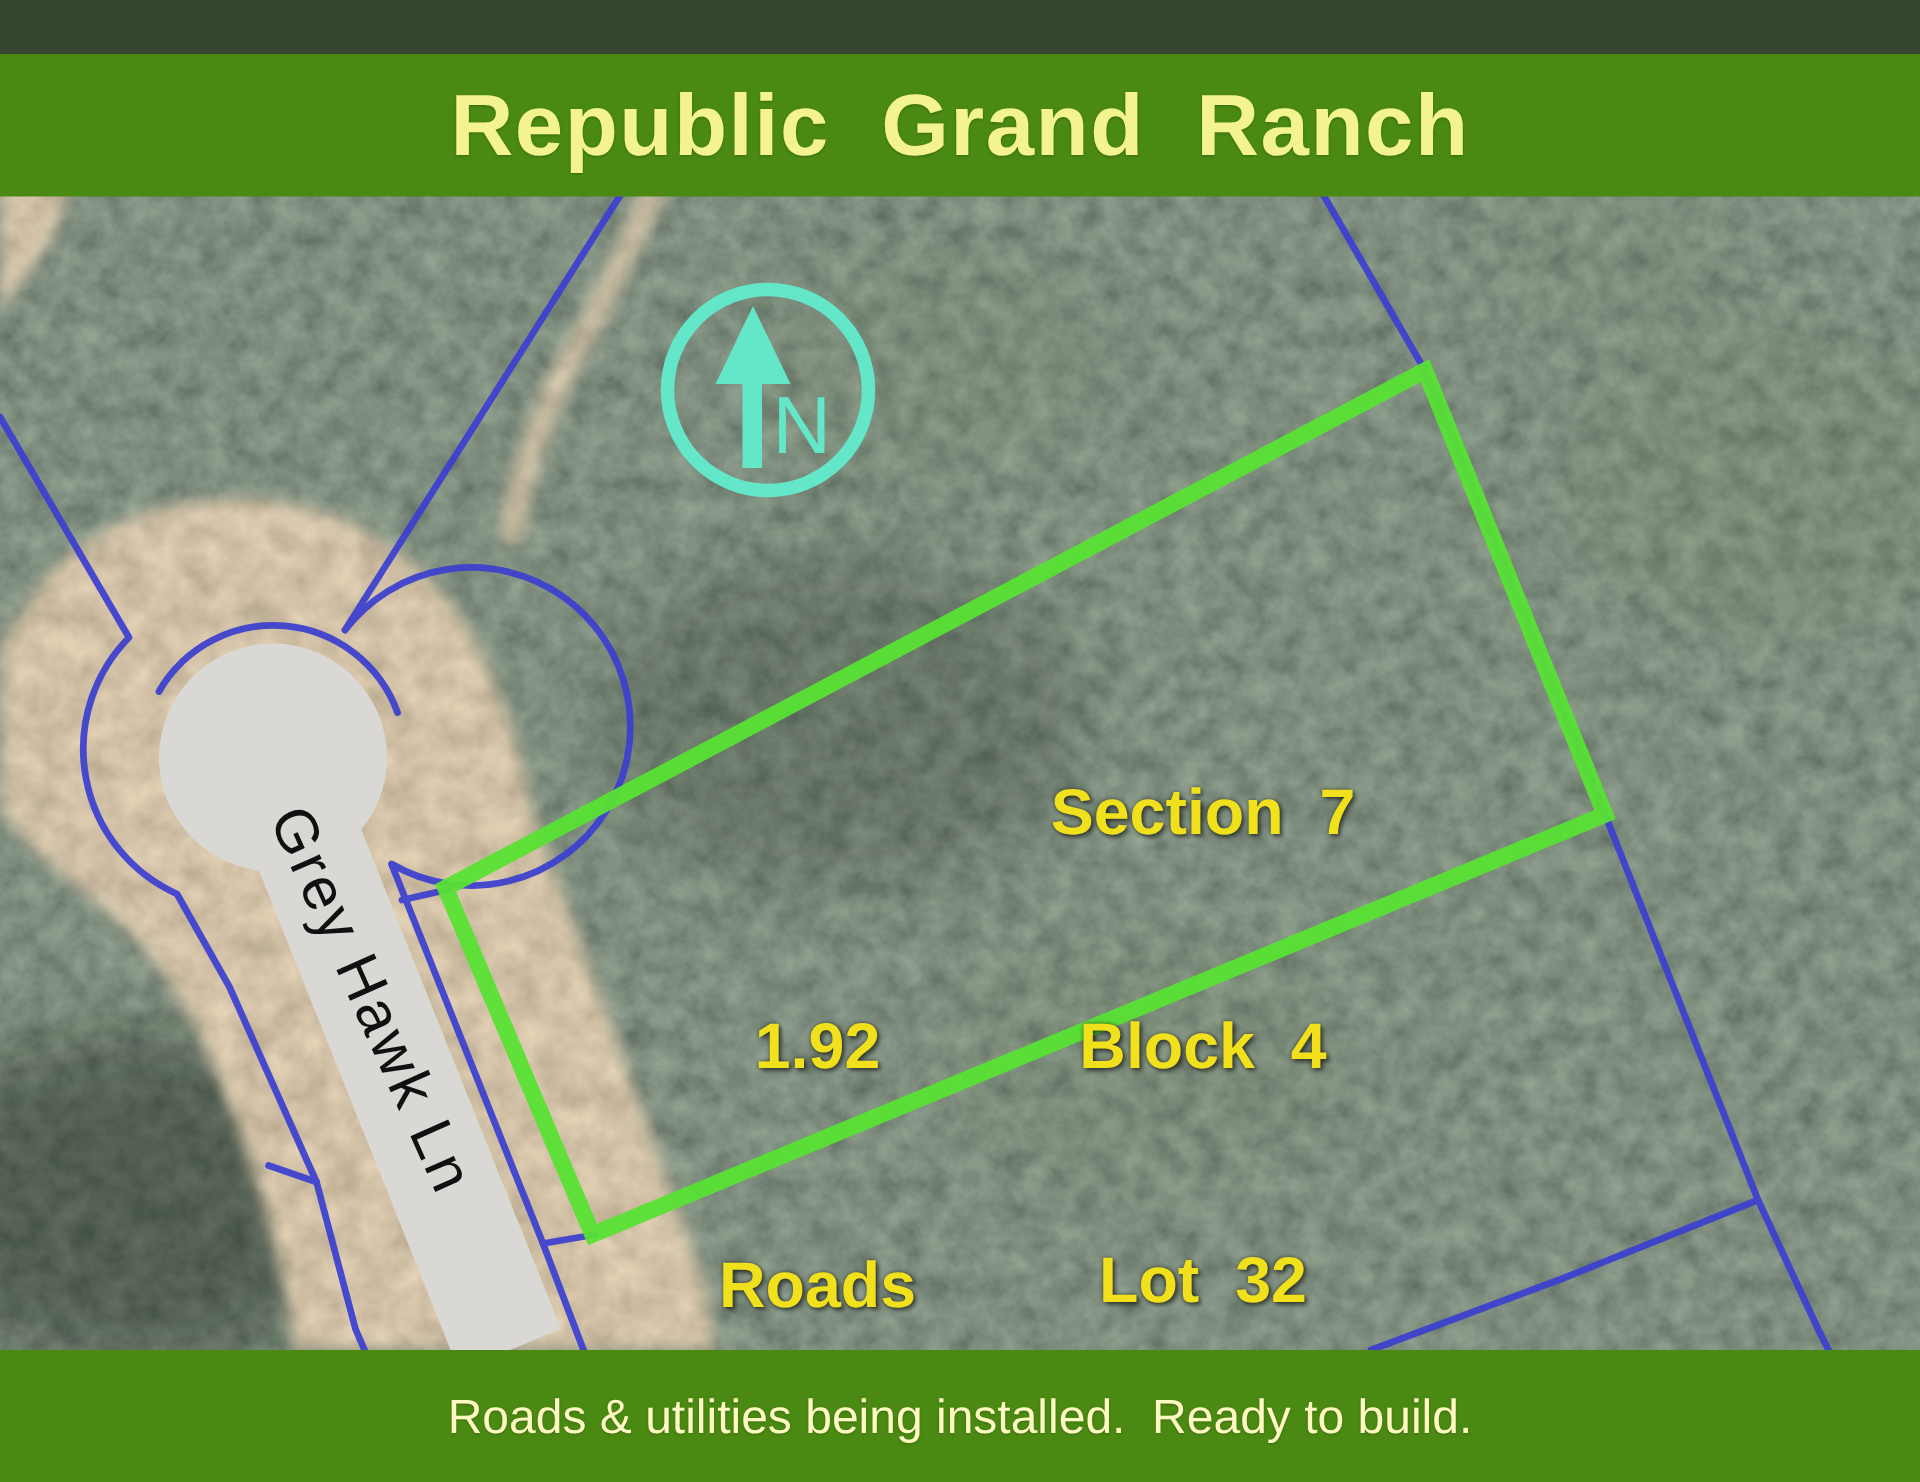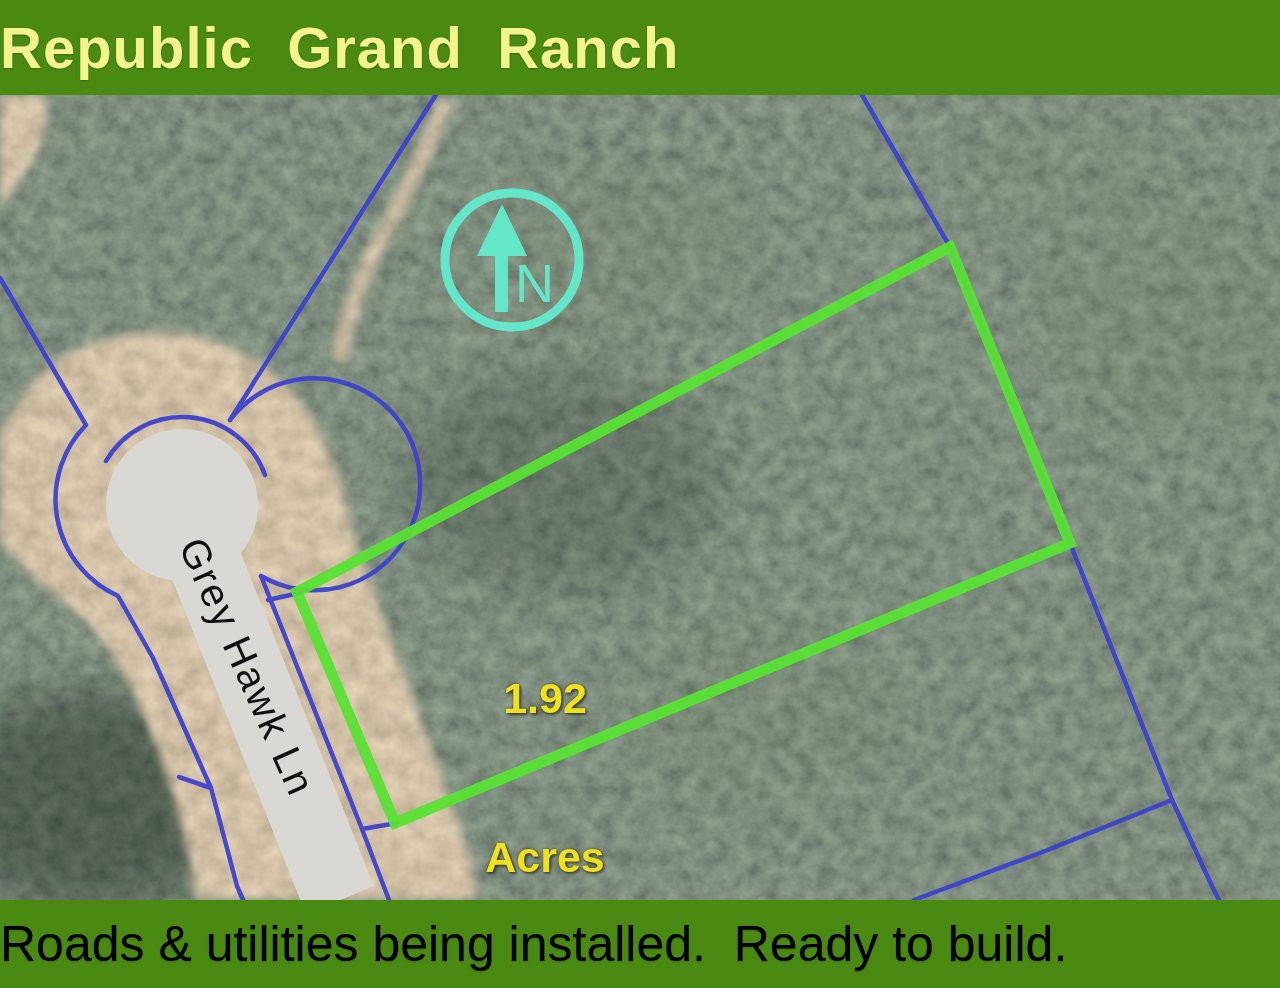--- a/index.html
+++ b/index.html
@@ -3,30 +3,30 @@
 <meta charset="utf-8">
 <style>
   html,body{margin:0;padding:0;background:#222;}
   .stage{
     position:relative;width:1280px;height:988px;overflow:hidden;
     font-family:"Liberation Sans",sans-serif;background:#36452f;
   }
   .terrain-svg{position:absolute;left:0;top:0;z-index:1;}
   .banner{
     position:absolute;left:0;width:1280px;background:#4a8a12;z-index:30;
-    display:flex;align-items:center;
+    display:flex;align-items:center;justify-content:center;margin-top:36px;
   }
   .banner-top{top:0;height:95px;}
   .banner-bottom{bottom:0;height:88px;}
   .banner-title{
     margin:0;color:#f3f38f;font-size:58px;font-weight:bold;
     letter-spacing:1px;white-space:pre;text-shadow:0 1px 2px rgba(0,0,0,.25);
   }
   .banner-tagline{
-    color:#000000;font-size:50px;font-weight:normal;white-space:pre;
+    color:#fef9c3;font-size:32px;font-weight:normal;white-space:pre;
     text-shadow:0 1px 2px rgba(0,0,0,.2);
   }
   .map-label{
     position:absolute;z-index:20;color:#f0e11c;font-weight:bold;
     text-align:center;white-space:pre;
     text-shadow:0 0 3px rgba(0,0,0,.55), 2px 2px 3px rgba(0,0,0,.45);
   }
   .lot-id-label{
     left:802px;top:412px;transform:translateX(-50%);
     font-size:43px;line-height:52px;
@@ -106,24 +106,29 @@
       <g fill="#63eccd">
         <polygon points="502,204 477,256 527,256"></polygon>
         <rect x="495" y="252" width="13" height="60"></rect>
       </g>
       <text x="515" y="302" font-size="54" fill="#63eccd" font-family="Liberation Sans, sans-serif">N</text>
     </g>
   </svg>
 
   <div class="road-name-label">Grey Hawk Ln</div>
 
+  <div class="map-label lot-id-label">
+    <div>Section  7</div>
+    <div>Block  4</div>
+    <div>Lot  32</div>
+  </div>
 
   <div class="map-label acreage-label">
     <div>1.92</div>
-    <div>Acres</div>
+    <div>Roads</div>
   </div>
 
   <header class="banner banner-top">
     <h1 class="banner-title">Republic  Grand  Ranch</h1>
   </header>
   <footer class="banner banner-bottom">
     <div class="banner-tagline">Roads &amp; utilities being installed.  Ready to build.</div>
   </footer>
 
 </div>

